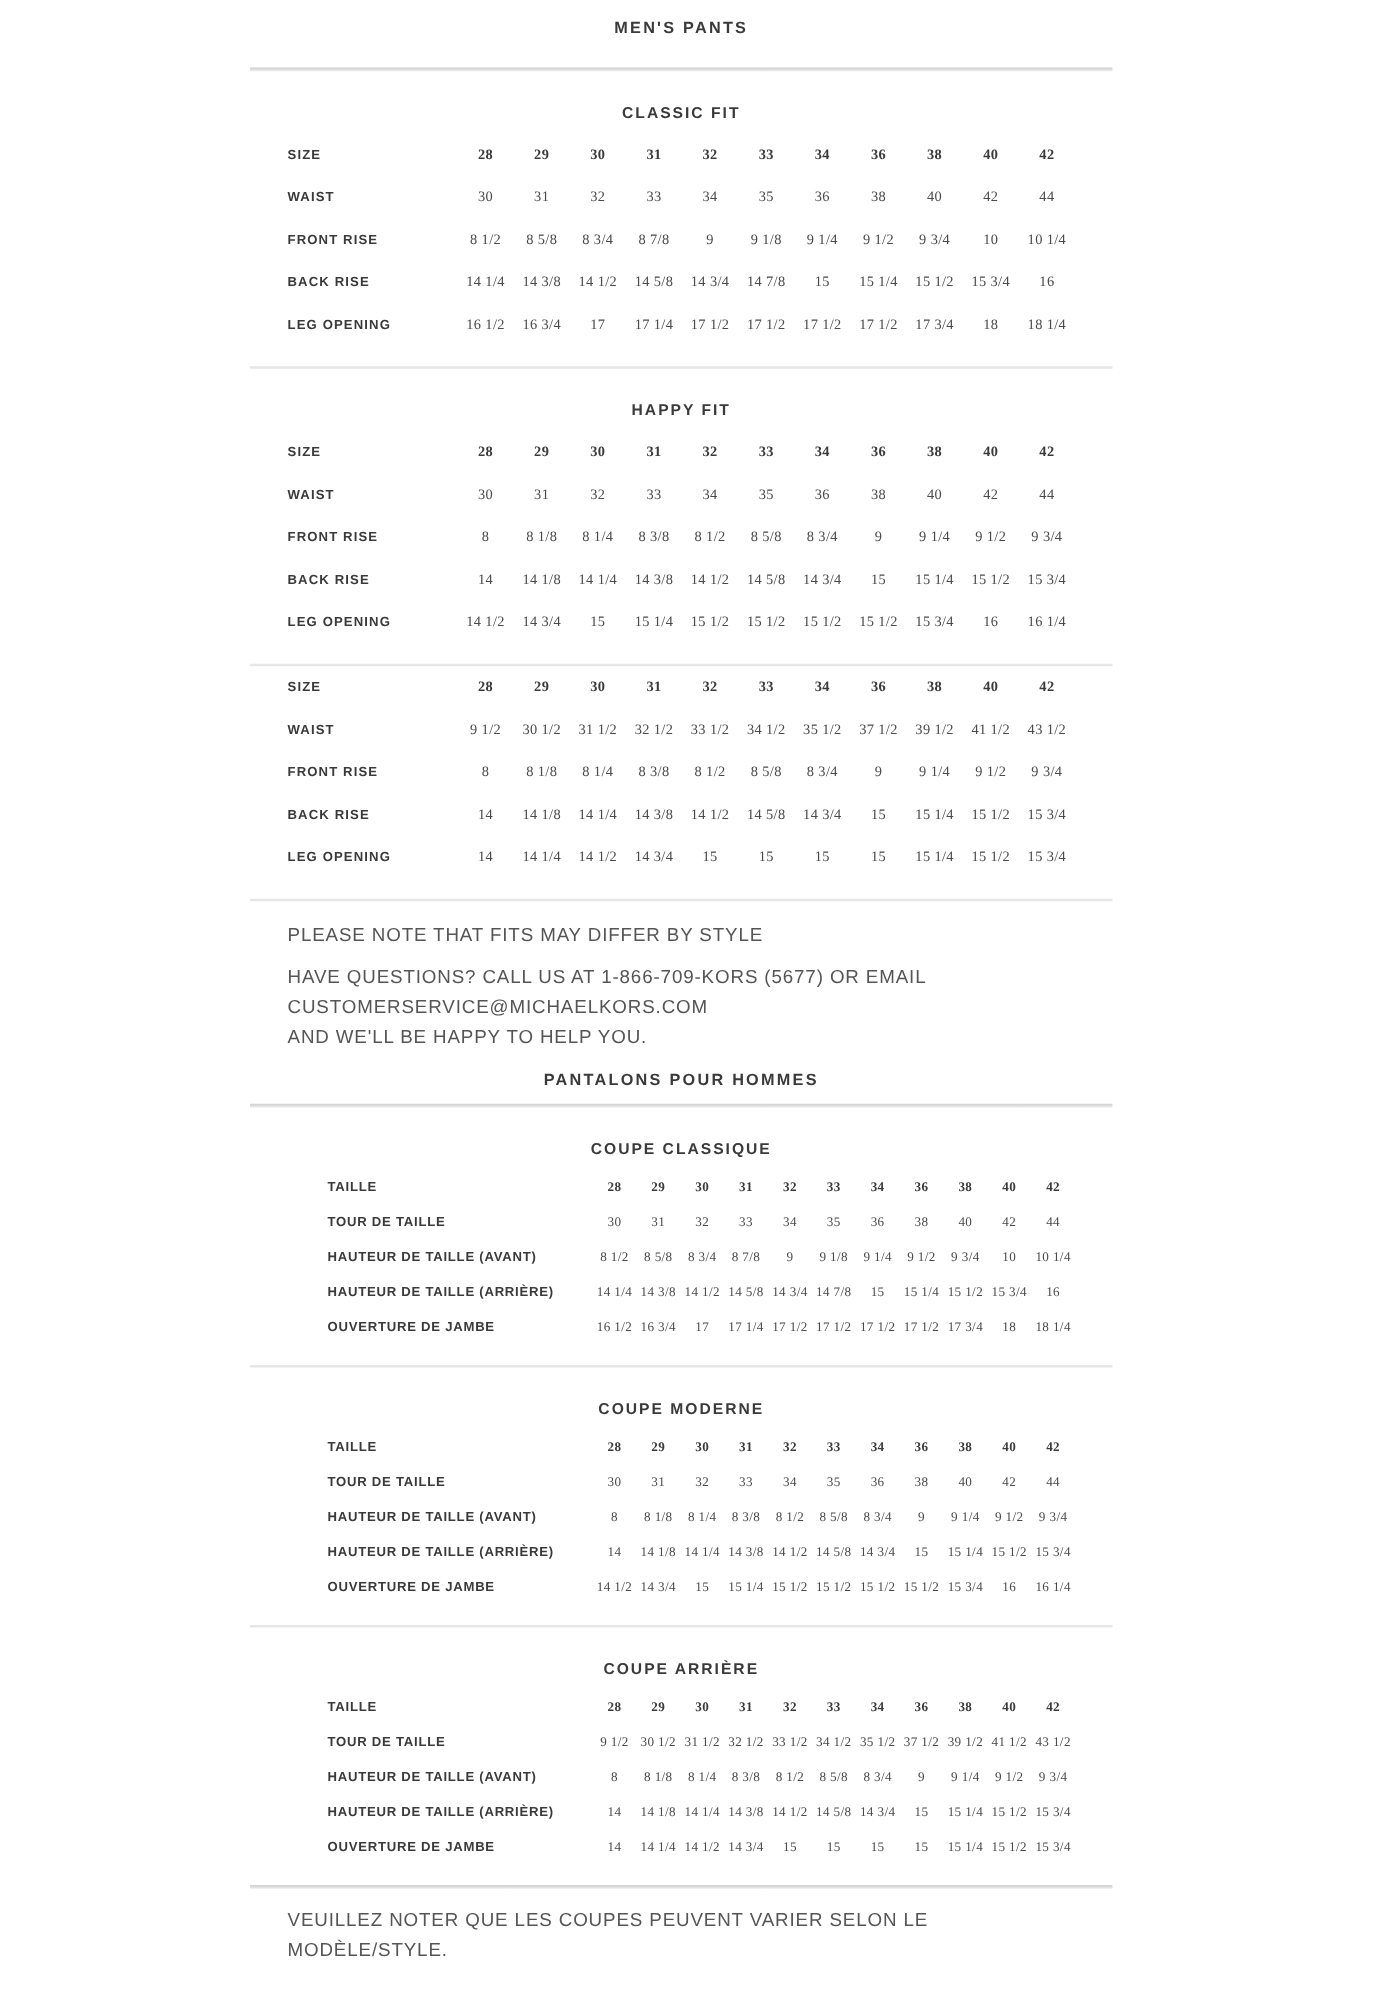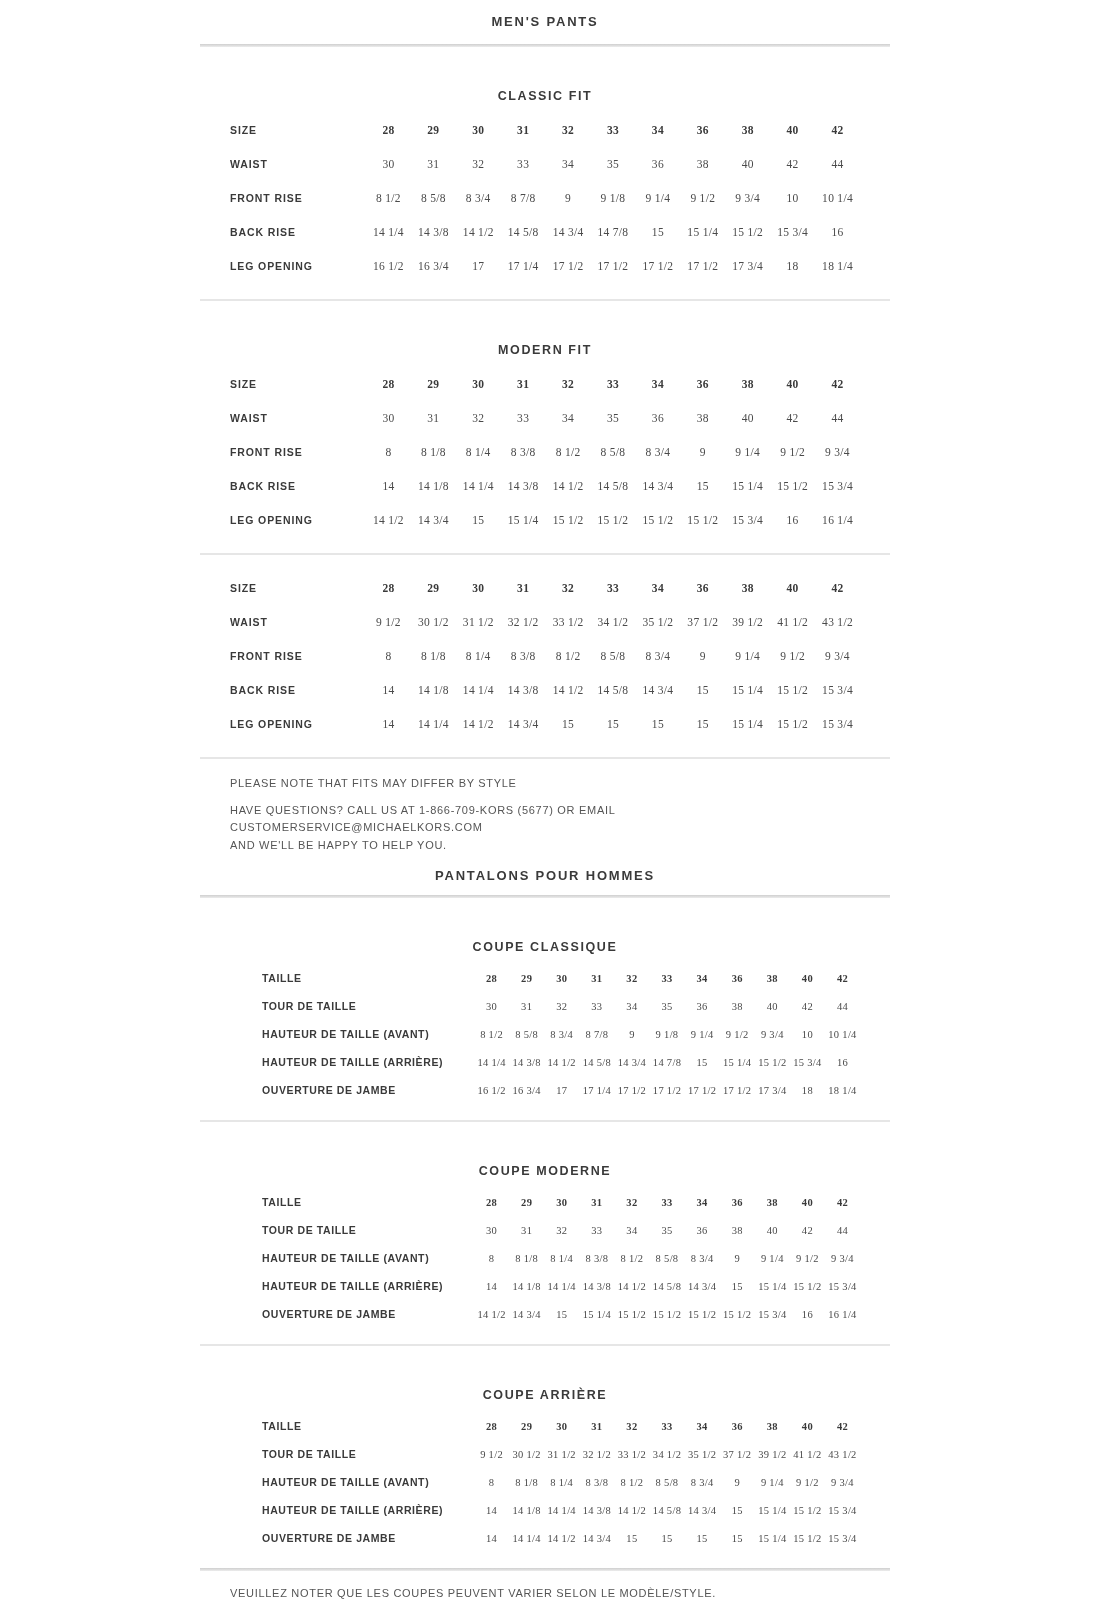--- a/index.html
+++ b/index.html
@@ -15,35 +15,35 @@
     width: 690px;
     margin-left: 200px;
     padding-top: 14px;
   }
   .page-title {
     text-align: center;
     font-size: 13px;
     font-weight: bold;
     letter-spacing: 1.8px;
     color: #3a3a3a;
-    margin-bottom: 15px;
+    margin-bottom: 25px;
   }
   .rule-strong {
     height: 3px;
     border: none;
     background: linear-gradient(#cfcfcf, #ececec);
     margin: 0;
   }
   .rule-light {
     height: 2px;
     border: none;
     background: #e6e6e6;
     margin: 0;
   }
-  .section { padding: 16px 0 16px 0; }
+  .section { padding: 0 0 16px 0; }
   .section-title {
     text-align: center;
     font-size: 12.5px;
     font-weight: bold;
     letter-spacing: 1.6px;
     color: #3a3a3a;
     padding: 26px 0 10px 0;
   }
   .trow {
     display: flex;
@@ -68,21 +68,21 @@
     text-align: center;
     font-size: 11.5px;
     color: #4a4a4a;
     letter-spacing: 0.3px;
     white-space: nowrap;
   }
   .fr-block .tcell { font-size: 10.5px; }
   .header-row .tcell { font-weight: bold; color: #3a3a3a; }
   .notes { padding: 16px 30px 4px 30px; }
   .note-line {
-    font-size: 11px;
+    font-size: 15px;
     letter-spacing: 0.7px;
     color: #555555;
     line-height: 1.6;
     text-transform: uppercase;
   }
   .note-group { margin-top: 9px; }
   .fr-title { margin-top: 10px; margin-bottom: 12px; }
   .bottom-notes { padding: 14px 30px 30px 30px; }
 </style>
 </head>
@@ -172,21 +172,21 @@
             <div class="tcell">17 1/2</div>
             <div class="tcell">17 1/2</div>
             <div class="tcell">17 3/4</div>
             <div class="tcell">18</div>
             <div class="tcell">18 1/4</div>
           </div>
         </div>
       </div>
       <hr class="rule-light">
       <div class="section">
-        <div class="section-title">MODERN FIT</div>
+        <div class="section-title">HAPPY FIT</div>
         <div class="trow header-row">
           <div class="trow-label">SIZE</div>
           <div class="trow-cells">
             <div class="tcell">28</div>
             <div class="tcell">29</div>
             <div class="tcell">30</div>
             <div class="tcell">31</div>
             <div class="tcell">32</div>
             <div class="tcell">33</div>
             <div class="tcell">34</div>

